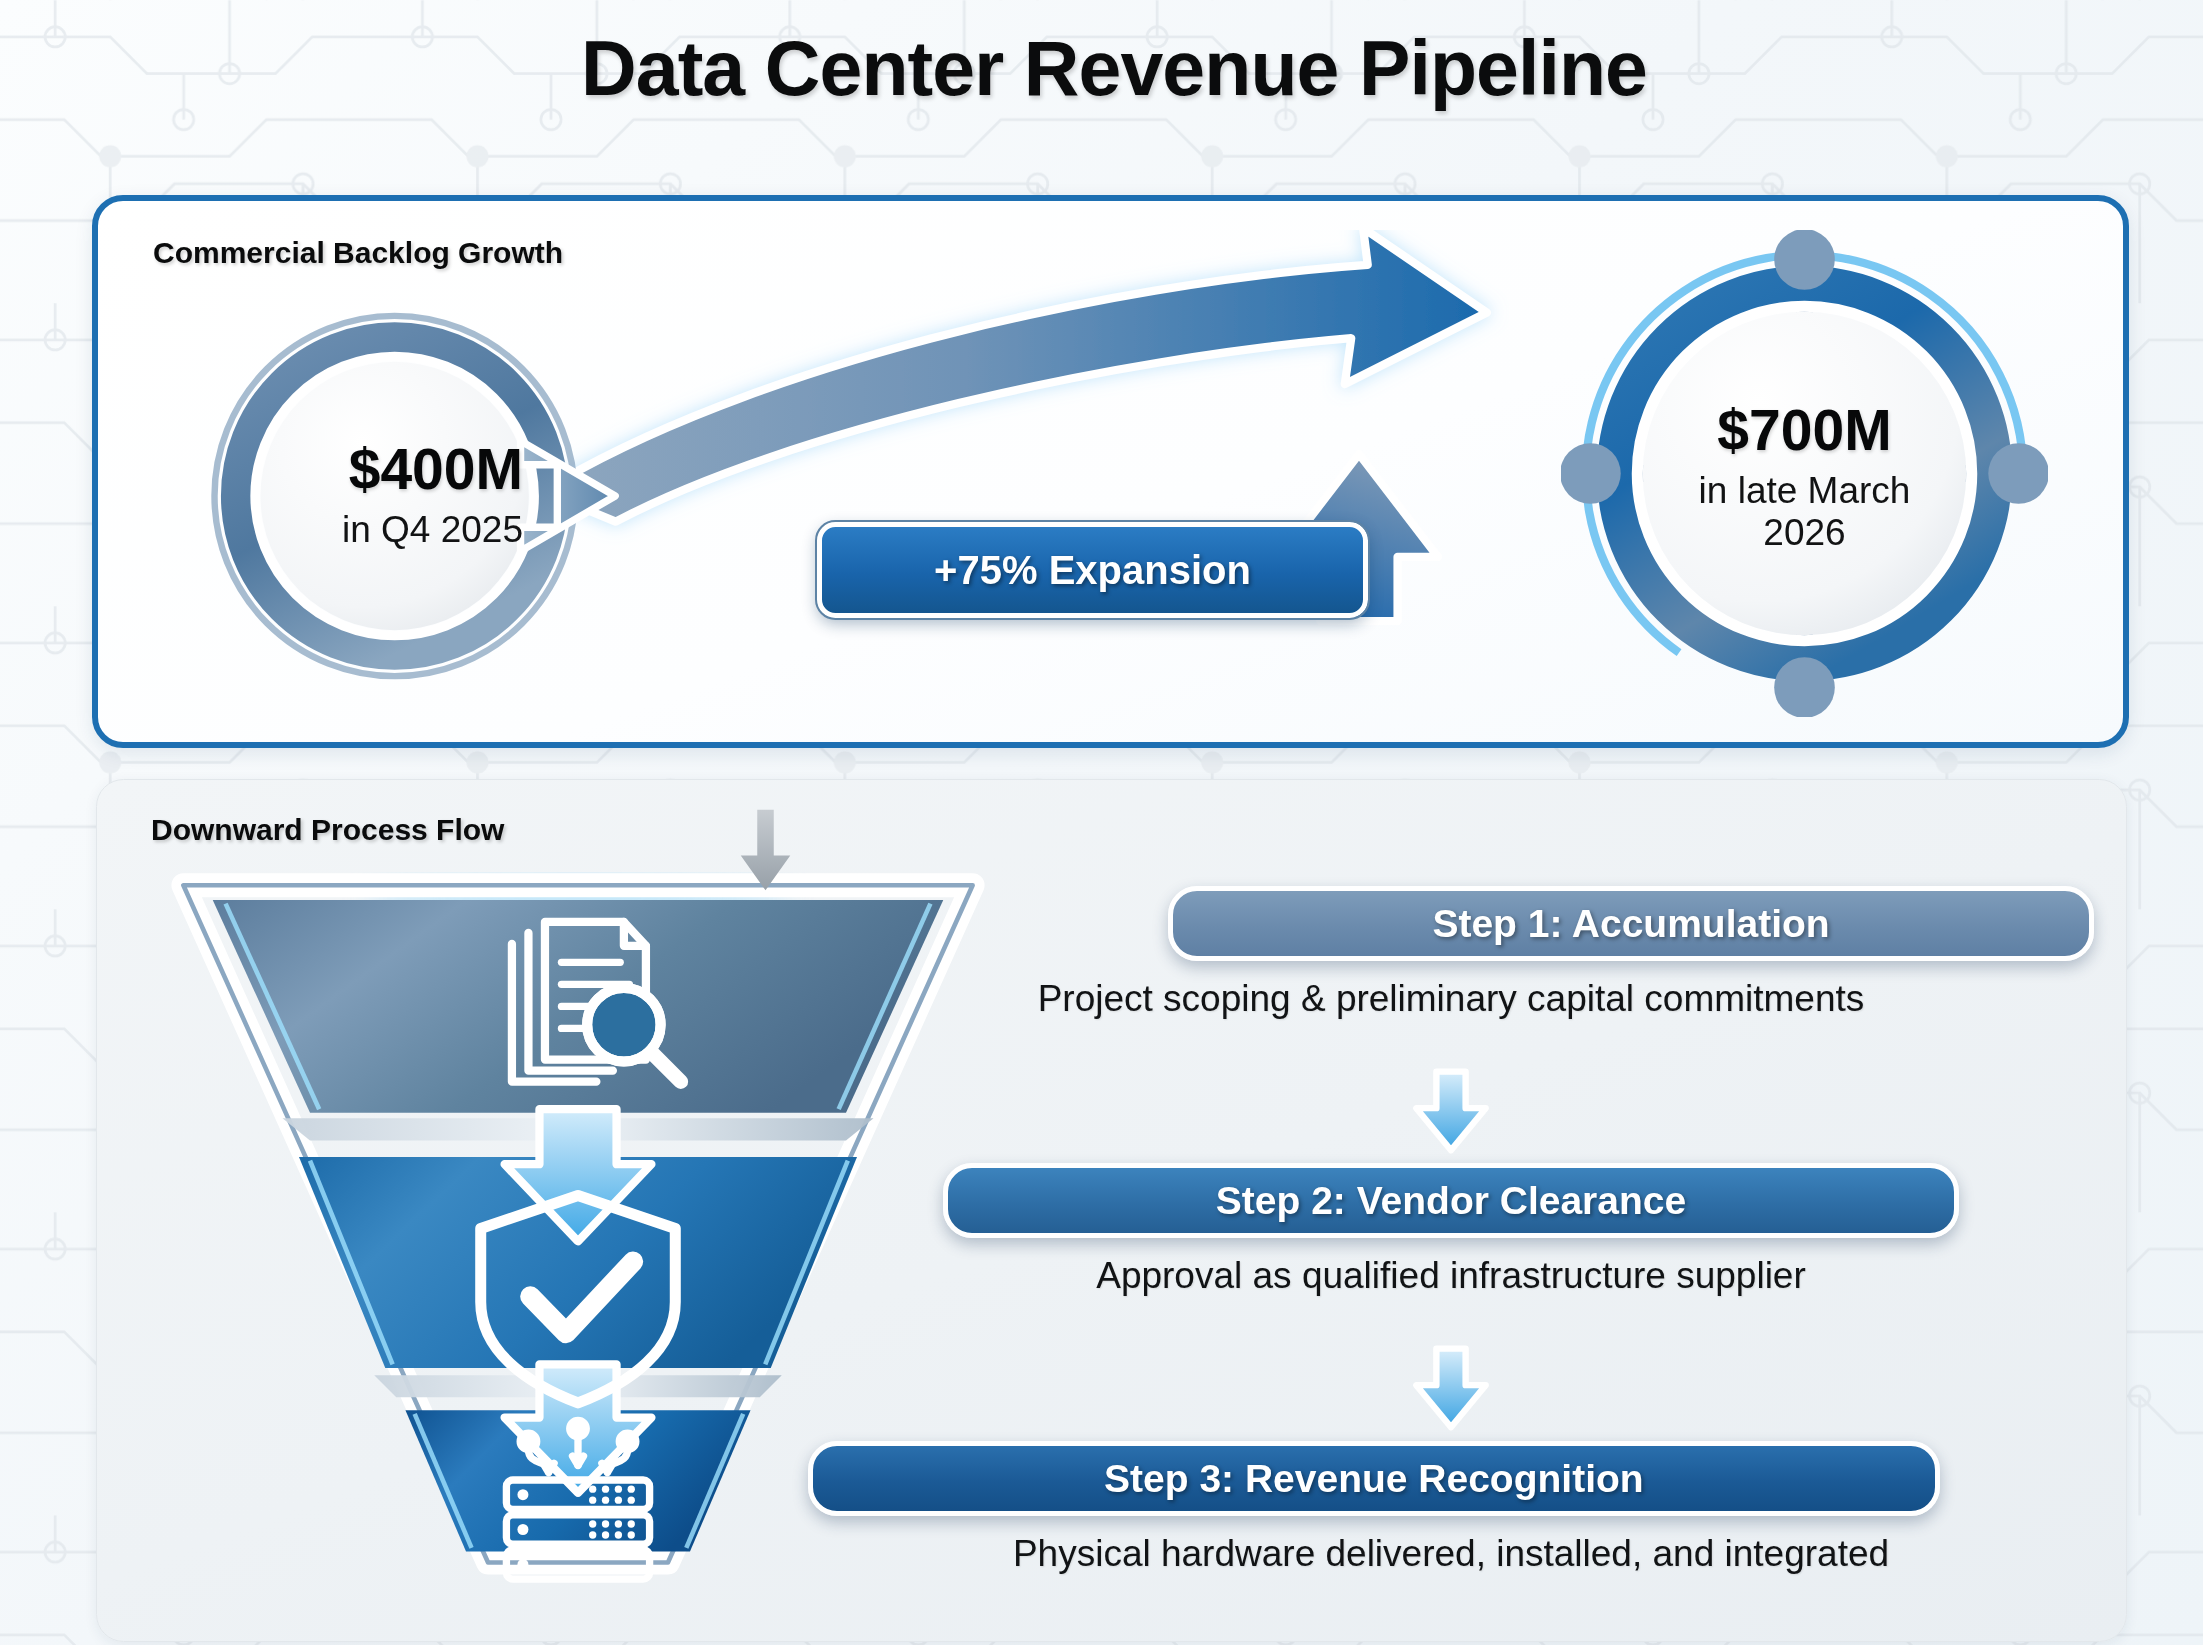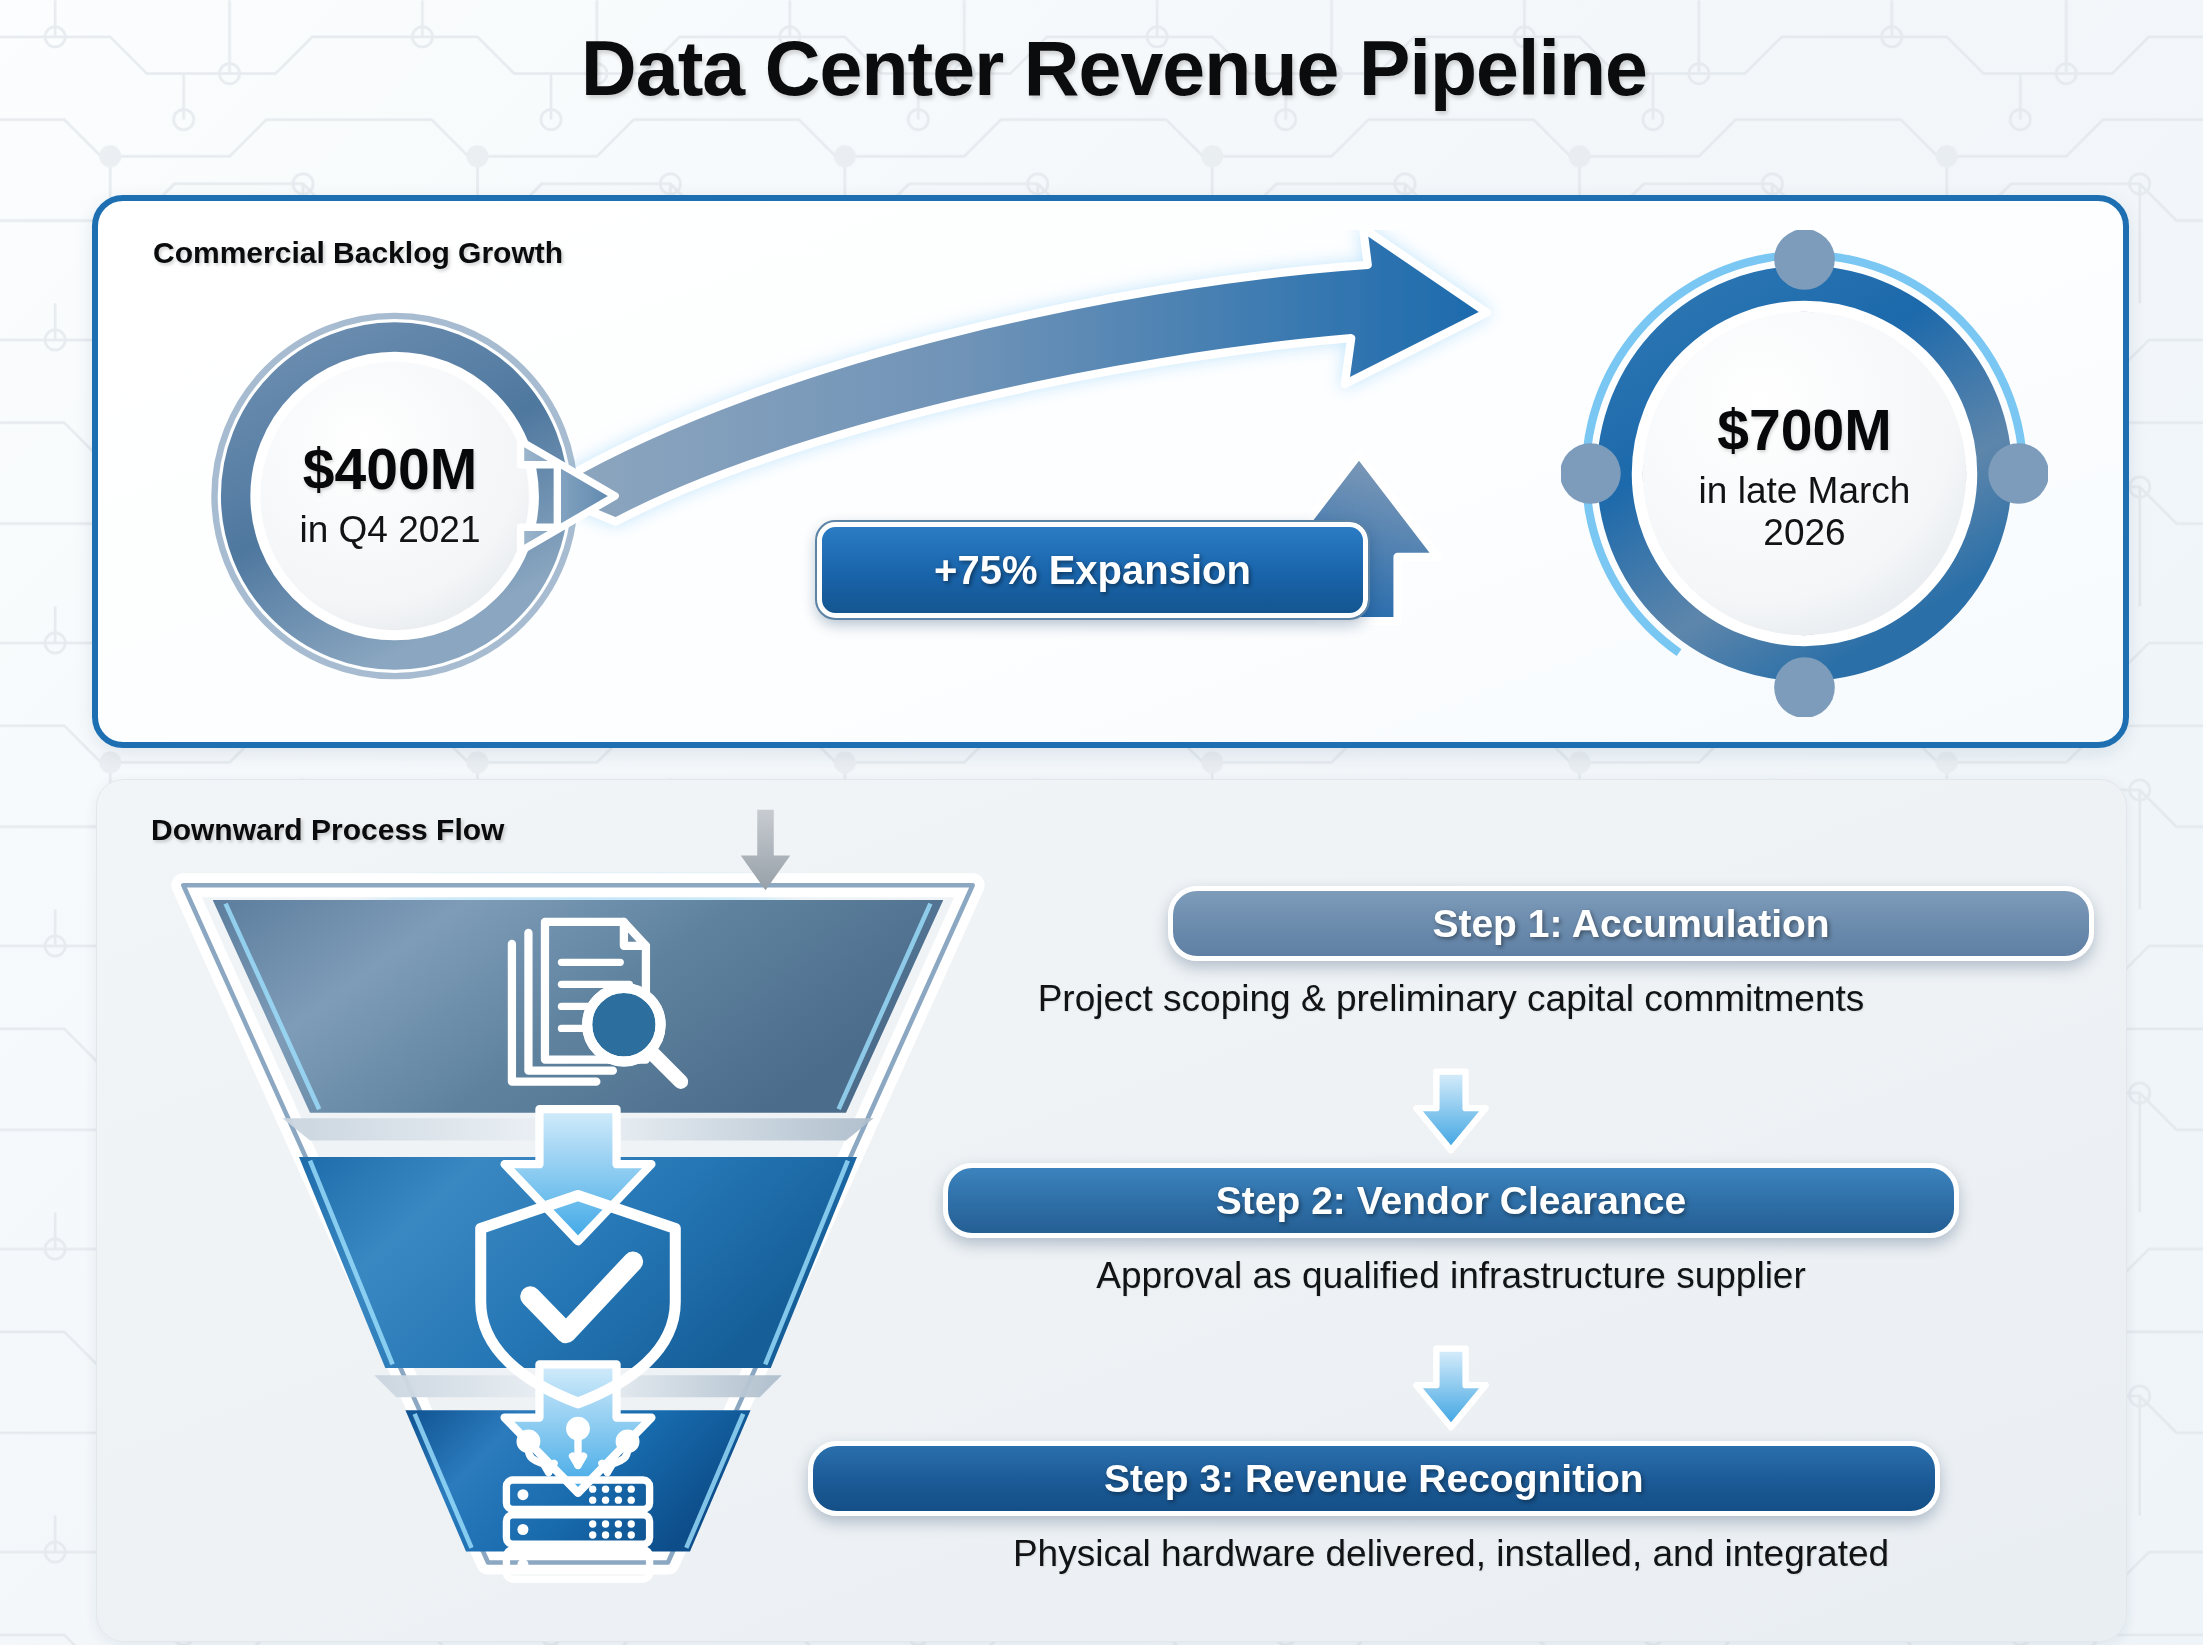--- a/index.html
+++ b/index.html
@@ -226,23 +226,23 @@
     <circle cx="215" cy="210" r="196" fill="none" stroke="#8aa6c0" stroke-width="7" opacity=".75"></circle>
 
     <circle cx="215" cy="210" r="172" fill="none" stroke="url(#ringL)" stroke-width="34"></circle>
 
     <circle cx="215" cy="210" r="152" fill="none" stroke="#ffffff" stroke-width="10"></circle>
 
     <circle cx="215" cy="210" r="146" fill="url(#coreL)"></circle>
 
     <path d="M352,176 L352,150 L455,210 L352,270 L352,244 L392,244 L392,176 Z" fill="url(#arrL)" stroke="#ffffff" stroke-width="8" stroke-linejoin="round"></path>
   </svg>
-  <div class="metric-circle" style="left:257px;top:367px;width:266px;height:257px;">
+  <div class="metric-circle" style="left:257px;top:367px;width:266px;height:257px;align-items:flex-end;">
     <div class="circle-value">$400M</div>
-    <div class="circle-sub">in Q4 2021</div>
+    <div class="circle-sub">in Q4 2025</div>
   </div>
 
   <svg style="position:absolute;left:1561px;top:230px;width:487px;height:487px;z-index:4;" viewBox="0 0 530 530">
     <defs>
       <linearGradient id="ringR" x1="0" y1="0" x2="0.6" y2="1">
         <stop offset="0%" stop-color="#2f78b4"></stop>
         <stop offset="40%" stop-color="#1c69ab"></stop>
         <stop offset="75%" stop-color="#5e86ab"></stop>
         <stop offset="100%" stop-color="#2a6fa8"></stop>
       </linearGradient>

